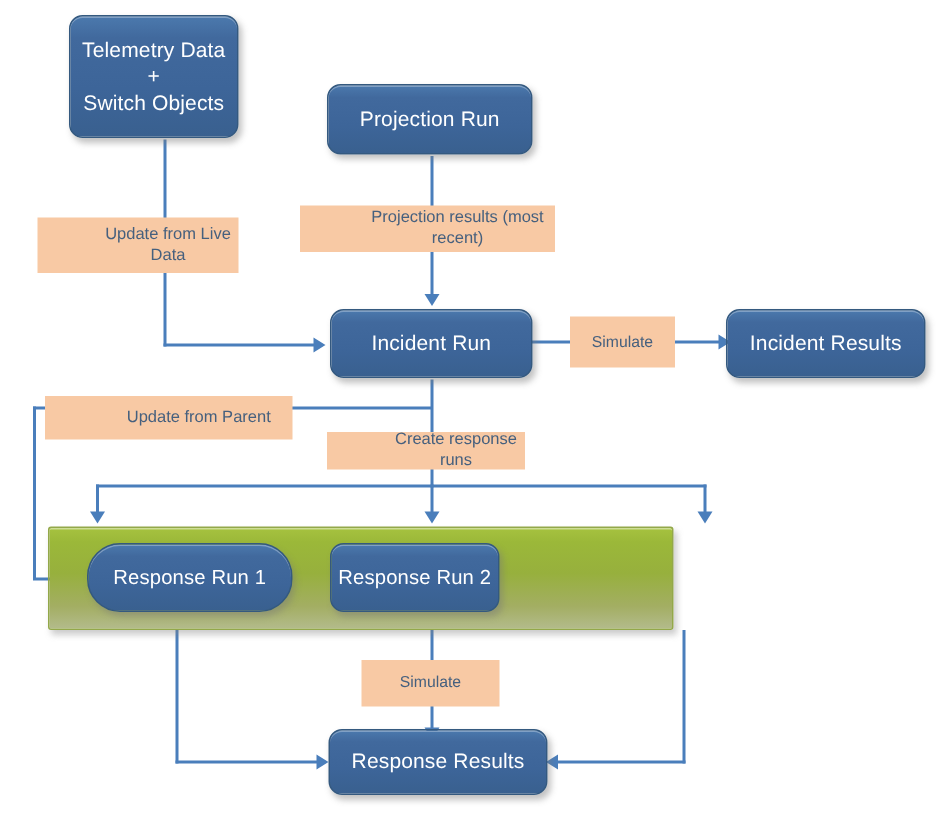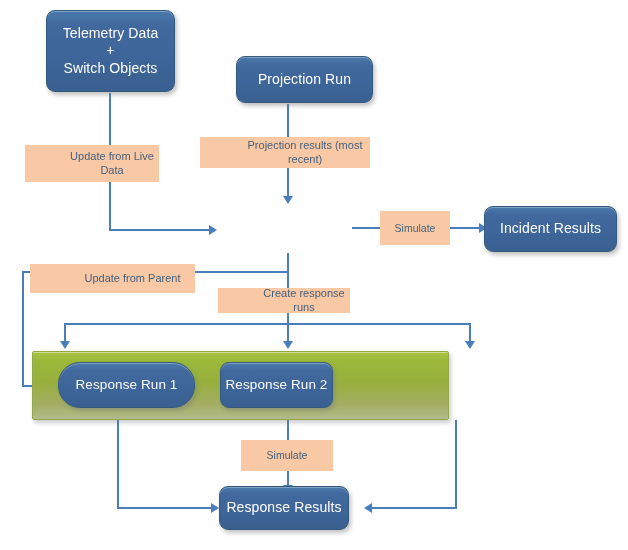--- a/index.html
+++ b/index.html
@@ -134,35 +134,36 @@
   <div class="line-v" style="left:287px; top:420px; height:22px;"></div>
   <div class="line-v" style="left:287px; top:470px; height:17px;"></div>
   <div class="arrow down" style="left:283px; top:485px;"></div>
 
   <div class="line-v" style="left:455px; top:420px; height:89px;"></div>
   <div class="line-h" style="left:371px; top:507px; width:86px;"></div>
   <div class="arrow left" style="left:364px; top:503px;"></div>
 
   <div class="group-box" style="left:32px; top:351px; width:417px; height:69px;"></div>
 
-  <div class="node" style="left:46px; top:10px; width:129px; height:82px;">Telemetry Data
+  <div class="node" style="left:46px; top:10px; width:113px; height:82px;">Telemetry Data
 +
 Switch Objects</div>
 
-  <div class="node" style="left:236px; top:56px; width:137px; height:47px;">Projection Run</div>
+  <div class="node" style="left:218px; top:56px; width:137px; height:47px;">Projection Run</div>
 
+  <div class="node" style="left:220px; top:206px; width:135px; height:46px;">Incident Run</div>
 
   <div class="node" style="left:484px; top:206px; width:133px; height:46px;">Incident Results</div>
 
   <div class="node small" style="left:58px; top:362px; width:137px; height:46px;border-radius:22px;">Response Run 1</div>
 
   <div class="node small" style="left:220px; top:362px; width:113px; height:46px;">Response Run 2</div>
 
 
-  <div class="node" style="left:219px; top:486px; width:130px; height:44px;">Response Results</div>
+  <div class="node" style="left:219px; top:486px; width:146px; height:44px;">Response Results</div>
 
   <div class="label big" style="left:25px; top:145px; width:134px; height:37px;">Update from Live Data</div>
 
   <div class="label big" style="left:200px; top:137px; width:170px; height:31px;">Projection results (most recent)</div>
 
   <div class="label" style="left:380px; top:211px; width:70px; height:34px;">Simulate</div>
 
   <div class="label big" style="left:30px; top:264px; width:165px; height:29px;">Update from Parent</div>
 
   <div class="label big" style="left:218px; top:288px; width:132px; height:25px;">Create response runs</div>

